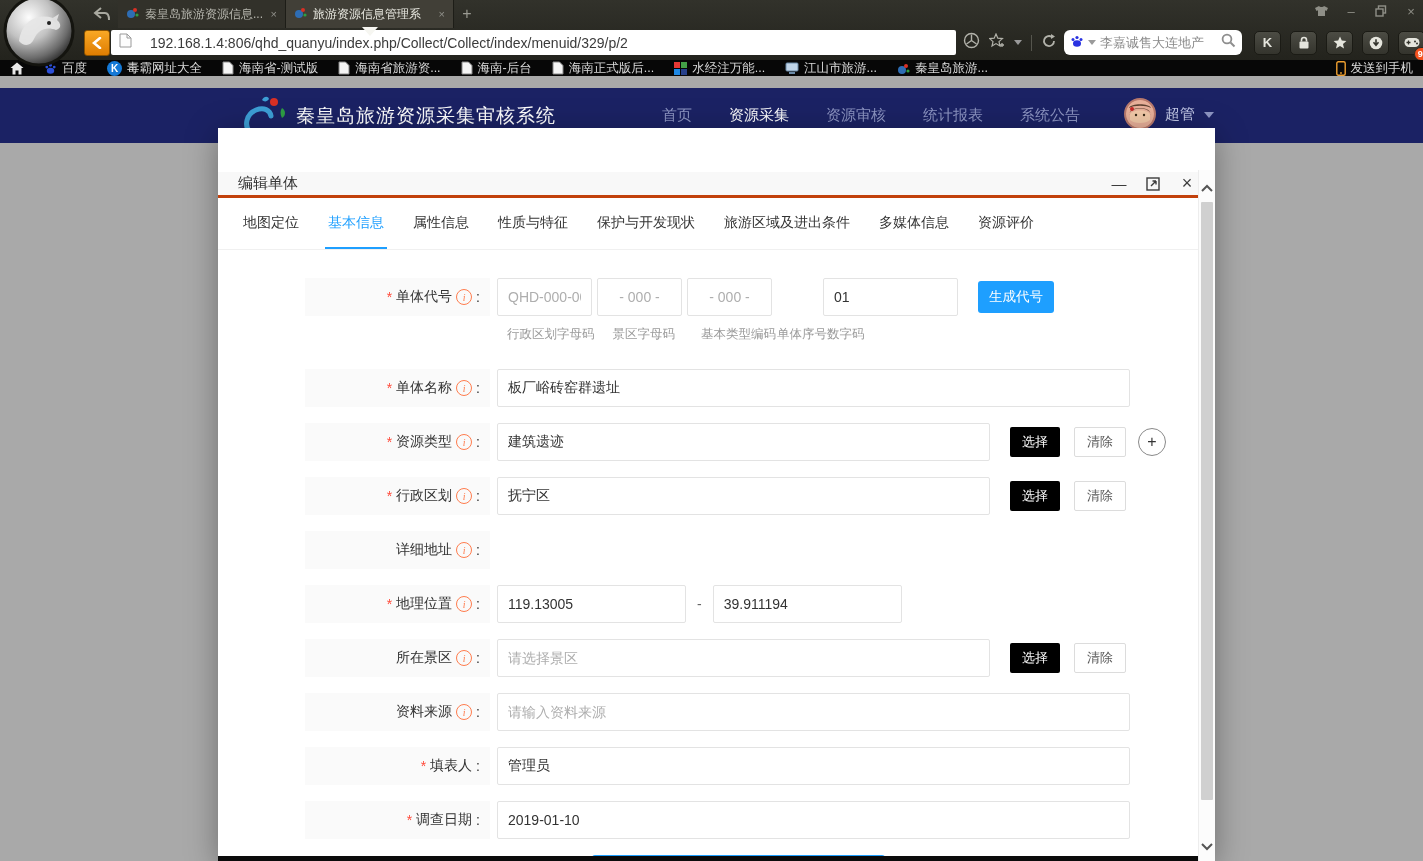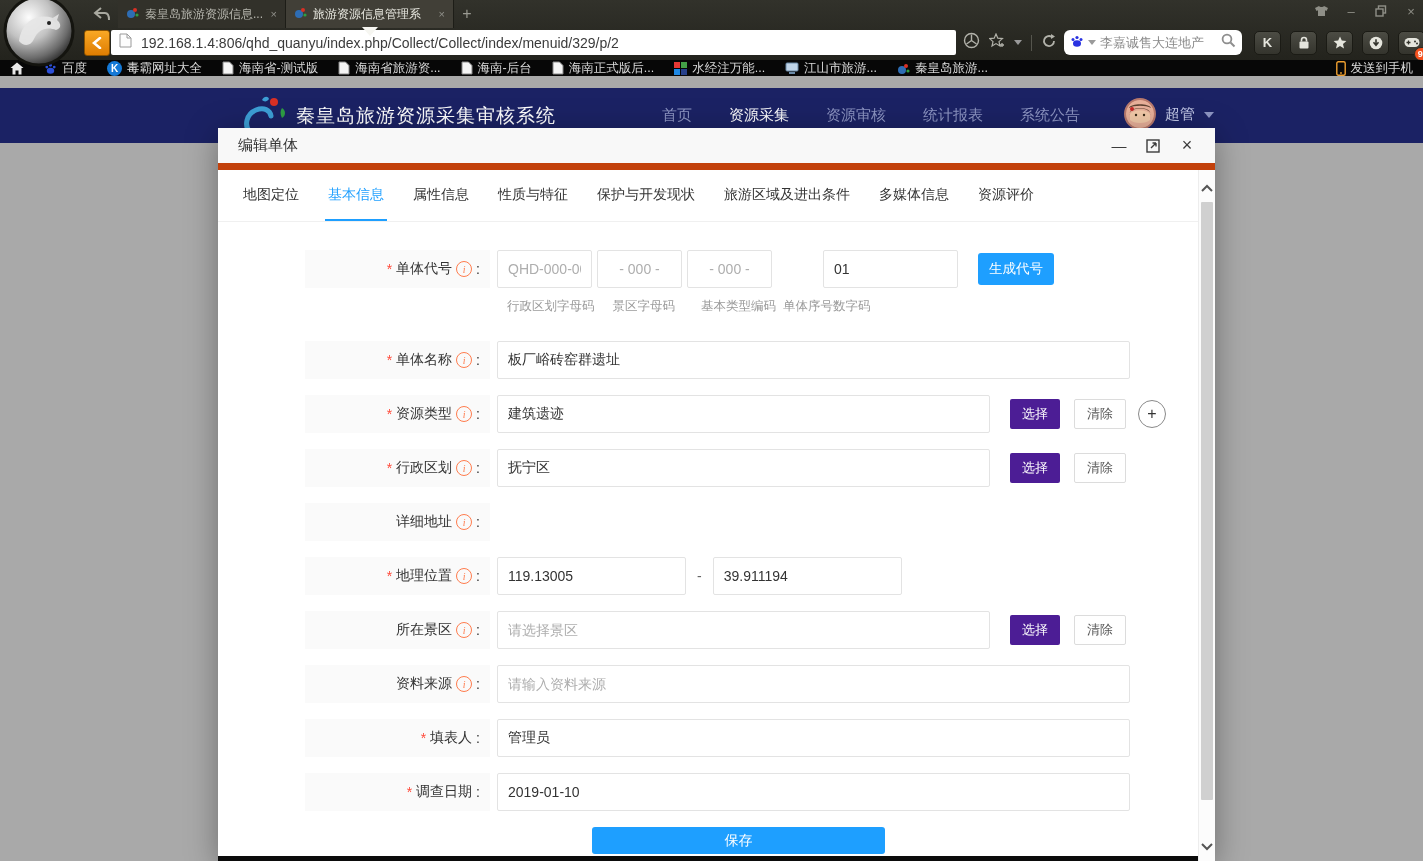--- a/index.html
+++ b/index.html
@@ -20,21 +20,21 @@
   .tab-pointer{position:absolute;left:50%;bottom:-8px;margin-left:-8px;width:0;height:0;
        border:8px solid transparent;border-top:9px solid #f6f6f1;border-bottom:0;z-index:7;}
   .newtab{width:26px;display:flex;align-items:center;justify-content:center;color:#9a9a92;font-size:16px;}
   .win-controls{position:absolute;right:3px;top:3px;display:flex;gap:12px;align-items:center;color:#8f8f87;z-index:5;}
   .win-controls .wc{display:flex;align-items:center;justify-content:center;width:18px;height:16px;font-size:13px;}
 
   .addr-row{position:absolute;left:84px;top:29px;height:27px;display:flex;align-items:center;}
   .back-orange{width:26px;height:26px;border-radius:3px;background:linear-gradient(#f9a825,#de7d02);
        border:1px solid #8a5200;display:flex;align-items:center;justify-content:center;box-sizing:border-box;}
   .addr-bar{width:845px;height:25px;background:#fff;border-radius:2px;display:flex;align-items:center;
-       padding:0 8px;gap:9px;margin-left:1px;box-sizing:border-box;}
+       padding:0 8px;gap:18px;margin-left:1px;box-sizing:border-box;}
   .url{font-size:14px;color:#3b3b3b;white-space:nowrap;overflow:hidden;}
   .addr-icons{display:flex;align-items:center;gap:9px;margin:0 7px;color:#b2b2aa;}
   .vdiv{width:1px;height:16px;background:#55554d;}
   .search-box{width:178px;height:25px;background:#fff;border-radius:6px;display:flex;align-items:center;
        padding:0 6px;gap:4px;box-sizing:border-box;}
   .search-q{flex:1;font-size:13px;color:#8a8a8a;white-space:nowrap;overflow:hidden;}
   .caret{width:0;height:0;border:4px solid transparent;border-top:5px solid #9a9a9a;margin-top:4px;}
   .round-btns{display:flex;gap:9px;margin-left:12px;}
   .rbtn{width:27px;height:24px;border-radius:5px;background:linear-gradient(#4c4c44,#34342d);
        border:1px solid #1b1b15;display:flex;align-items:center;justify-content:center;color:#e5e5dd;
@@ -56,22 +56,22 @@
   .main-nav .active{color:#fff;}
   .user-area{position:absolute;left:1124px;top:10px;display:flex;align-items:center;gap:9px;
        color:#c4cae8;font-size:15px;}
   .avatar{width:32px;height:32px;border-radius:50%;background:#cf8d7c;overflow:hidden;
        border:2px solid #b97a6d;box-sizing:border-box;}
   .caret-nav{width:0;height:0;border:5px solid transparent;border-top:6px solid #8d95c2;margin-top:6px;}
 
   
   .modal{position:absolute;left:218px;top:128px;width:997px;height:733px;background:#fff;
        box-shadow:0 6px 30px rgba(0,0,0,.35);}
-  .modal-header{height:42px;background:#f8f8f8;border-bottom:7px solid #c2410c;display:flex;
-       align-items:center;padding:0 20px;font-size:15px;color:#333;box-sizing:border-box;}
+  .modal-header{height:26px;background:#f8f8f8;border-bottom:3px solid #c2410c;display:flex;
+       align-items:center;padding:0 20px;font-size:15px;color:#333;box-sizing:border-box;margin-top:44px;}
   .modal-controls{margin-left:auto;display:flex;gap:18px;align-items:center;color:#3c3c3c;}
   .mc{display:flex;align-items:center;justify-content:center;width:16px;height:16px;font-size:15px;}
   .modal-tabs{height:51px;display:flex;align-items:stretch;gap:23px;padding-left:22px;
        border-bottom:1px solid #f0f0f0;margin-right:17px;}
   .mtab{display:flex;align-items:center;font-size:14px;color:#333;border-bottom:2px solid transparent;padding:0 3px;}
   .mtab.active{color:#1E9FFF;border-bottom-color:#1E9FFF;}
 
   .modal-body{padding:28px 0 0 87px;}
   .frow{display:flex;align-items:stretch;margin-bottom:16px;height:38px;}
   .flabel{width:185px;background:#fafafa;display:flex;align-items:center;justify-content:flex-end;
@@ -84,33 +84,33 @@
        box-sizing:border-box;outline:none;background:#fff;}
   .inp::placeholder{color:#aeaeae;}
   .w-full{width:633px;}
   .w-btn{width:493px;}
   .w-coord{width:189px;}
   .code1{width:95px;margin-right:5px;}
   .code2{width:85px;margin-right:5px;text-align:center;}
   .code3{width:85px;margin-right:5px;text-align:center;}
   .code4{width:135px;margin-left:46px;}
   .loc-sep{align-self:center;margin:0 11px;color:#666;font-size:14px;}
-  .btn-blue{height:30px;padding:0 12px;background:#4c1d95;color:#fff;border:none;border-radius:2px;
+  .btn-blue{height:30px;padding:0 12px;background:#000000;color:#fff;border:none;border-radius:2px;
        font-size:13px;margin-left:20px;align-self:center;}
   .btn-gen{height:32px;padding:0 11px;background:#1E9FFF;color:#fff;border:none;border-radius:3px;
        font-size:13.5px;margin-left:20px;align-self:center;}
   .btn-plain{height:30px;padding:0 12px;background:#fff;color:#555;border:1px solid #dcdcdc;
        border-radius:2px;font-size:13px;margin-left:14px;align-self:center;}
   .btn-add{width:28px;height:28px;border-radius:50%;border:1px solid #898989;background:#fff;color:#333;
        font-size:16px;margin-left:12px;align-self:center;display:flex;align-items:center;
        justify-content:center;box-sizing:border-box;padding:0;}
   .helpers{margin:-6px 0 26px 202px;font-size:12.5px;color:#9a9a9a;display:flex;}
   .helpers span:nth-child(1){margin-right:18px;}
   .helpers span:nth-child(2){margin-right:26px;}
-  .helpers span:nth-child(3){margin-right:7px;}
+  .helpers span:nth-child(3){margin-right:1px;}
   .save-btn{display:block;margin:10px 0 0 287px;width:293px;height:27px;background:#1E9FFF;color:#fff;
        border:none;border-radius:3px;font-size:14px;}
   .modal-strip{position:absolute;left:0;bottom:0;height:5px;width:980px;background:#0b0b0b;}
 
   .scrollbar{position:absolute;top:42px;right:0;bottom:0;width:17px;background:#fcfcfc;
        border-left:1px solid #ededed;box-sizing:border-box;}
   .sb-up{position:absolute;top:8px;left:2px;}
   .sb-down{position:absolute;bottom:6px;left:2px;}
   .sb-thumb{position:absolute;top:32px;left:2px;width:12px;height:598px;background:#d0d0d0;border-radius:1px;}
 </style>

